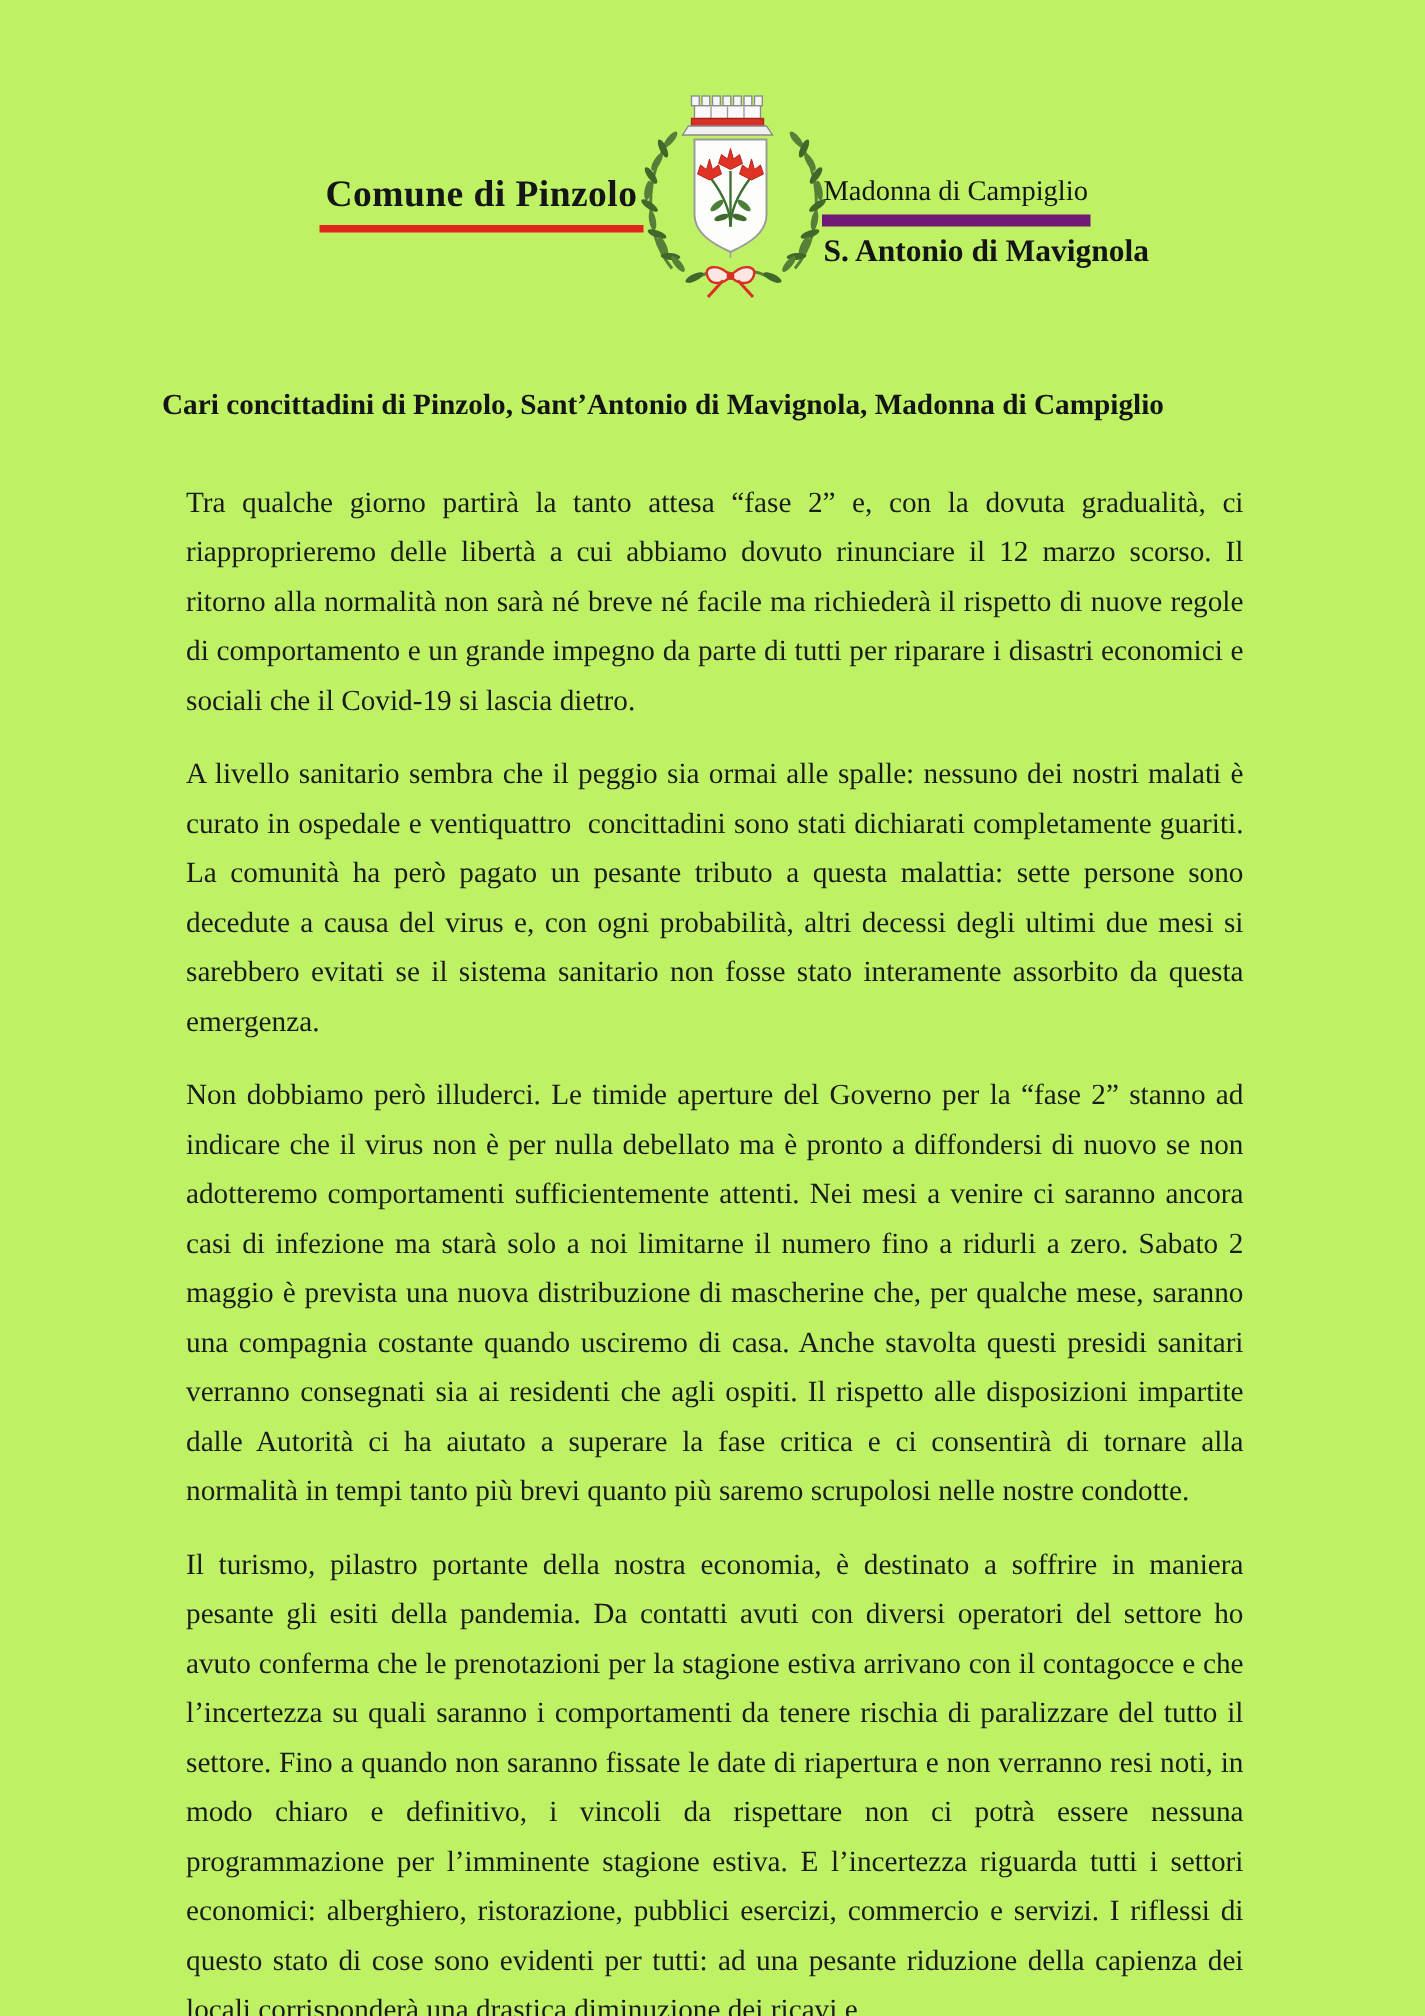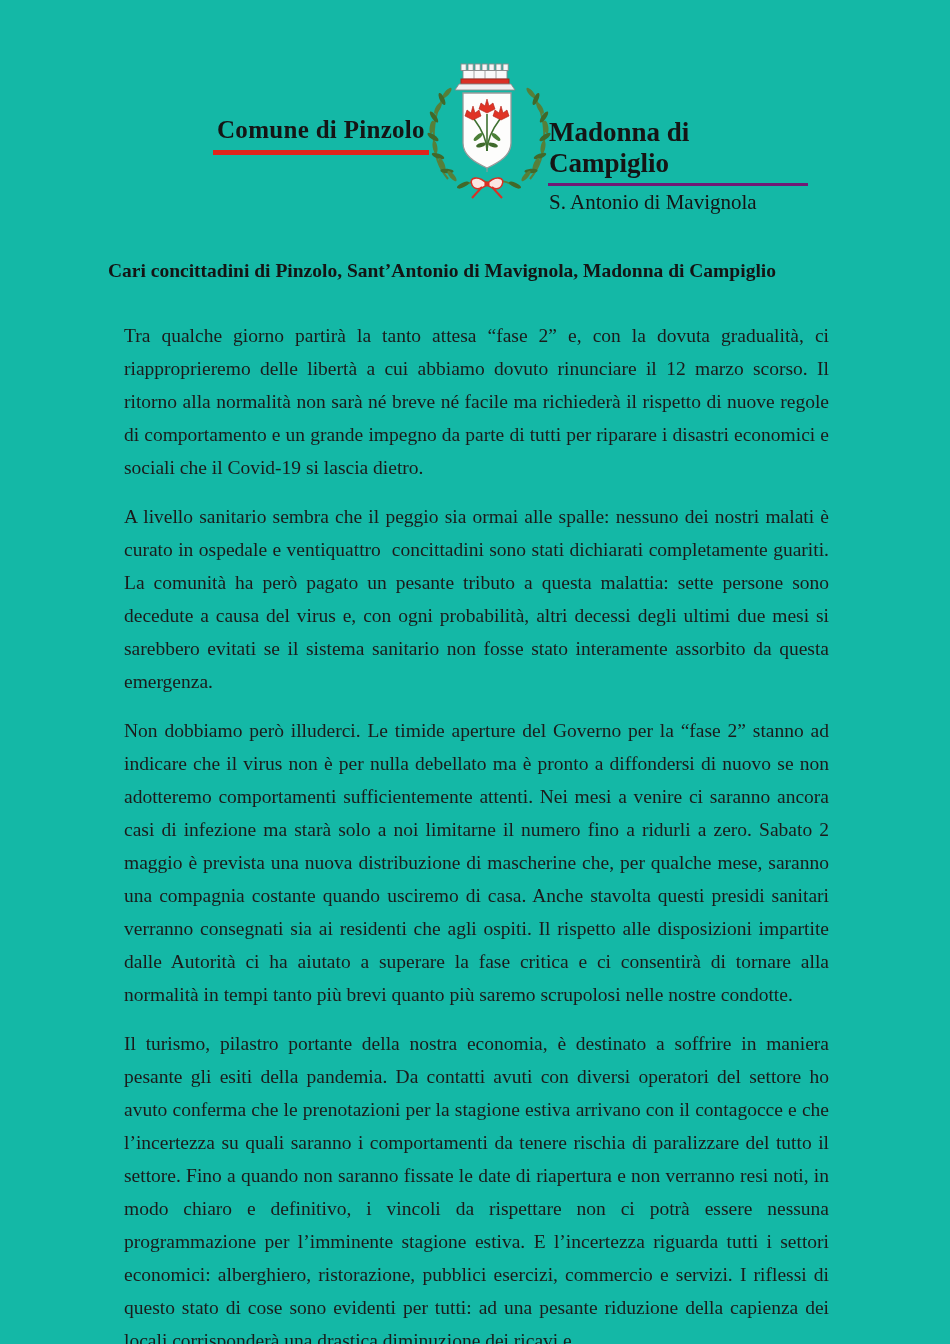--- a/index.html
+++ b/index.html
@@ -5,49 +5,49 @@
   * { margin:0; padding:0; box-sizing:border-box; }
   html,body { width:950px; height:1344px; }
   body {
     position:relative;
     background:#ffffff;
     font-family:"Liberation Serif", serif;
     color:#1b1b1b;
     overflow:hidden;
   }
   .page {
-    position:absolute; inset:0; background:#14b8a6;
+    position:absolute; inset:0; background:#bef264;
   }
   
   .hdr-left {
     position:absolute; left:213px; top:116px;
   }
   .hdr-left .title {
     display:inline-block;
     font-size:25px; font-weight:bold; letter-spacing:0.3px;
     border-bottom:5px solid #e0251c;
     padding:0 4px 6px 4px;
     color:#151515;
   }
   .crest {
     position:absolute; left:421px; top:57px; width:136px; height:148px;
   }
   .hdr-right {
     position:absolute; left:548px; top:117px; width:260px;
   }
   .hdr-right .line1 {
     display:inline-block;
-    font-size:27px; font-weight:bold;
-    border-bottom:3px solid #701a75;
+    font-size:19px; font-weight:normal;
+    border-bottom:8px solid #701a75;
     padding:0 2px 4px 1px;
     color:#151515;
   }
   .hdr-right .line2 {
     display:block;
-    font-size:21px; font-weight:normal;
+    font-size:21px; font-weight:bold;
     margin-top:4px; padding-left:1px;
     color:#151515;
   }
   
   .letter {
     position:absolute; left:108px; top:257px; width:737px;
   }
   .salutation {
     font-weight:bold; font-size:19.5px; line-height:1.42;
     margin-bottom:34px; color:#141414;

